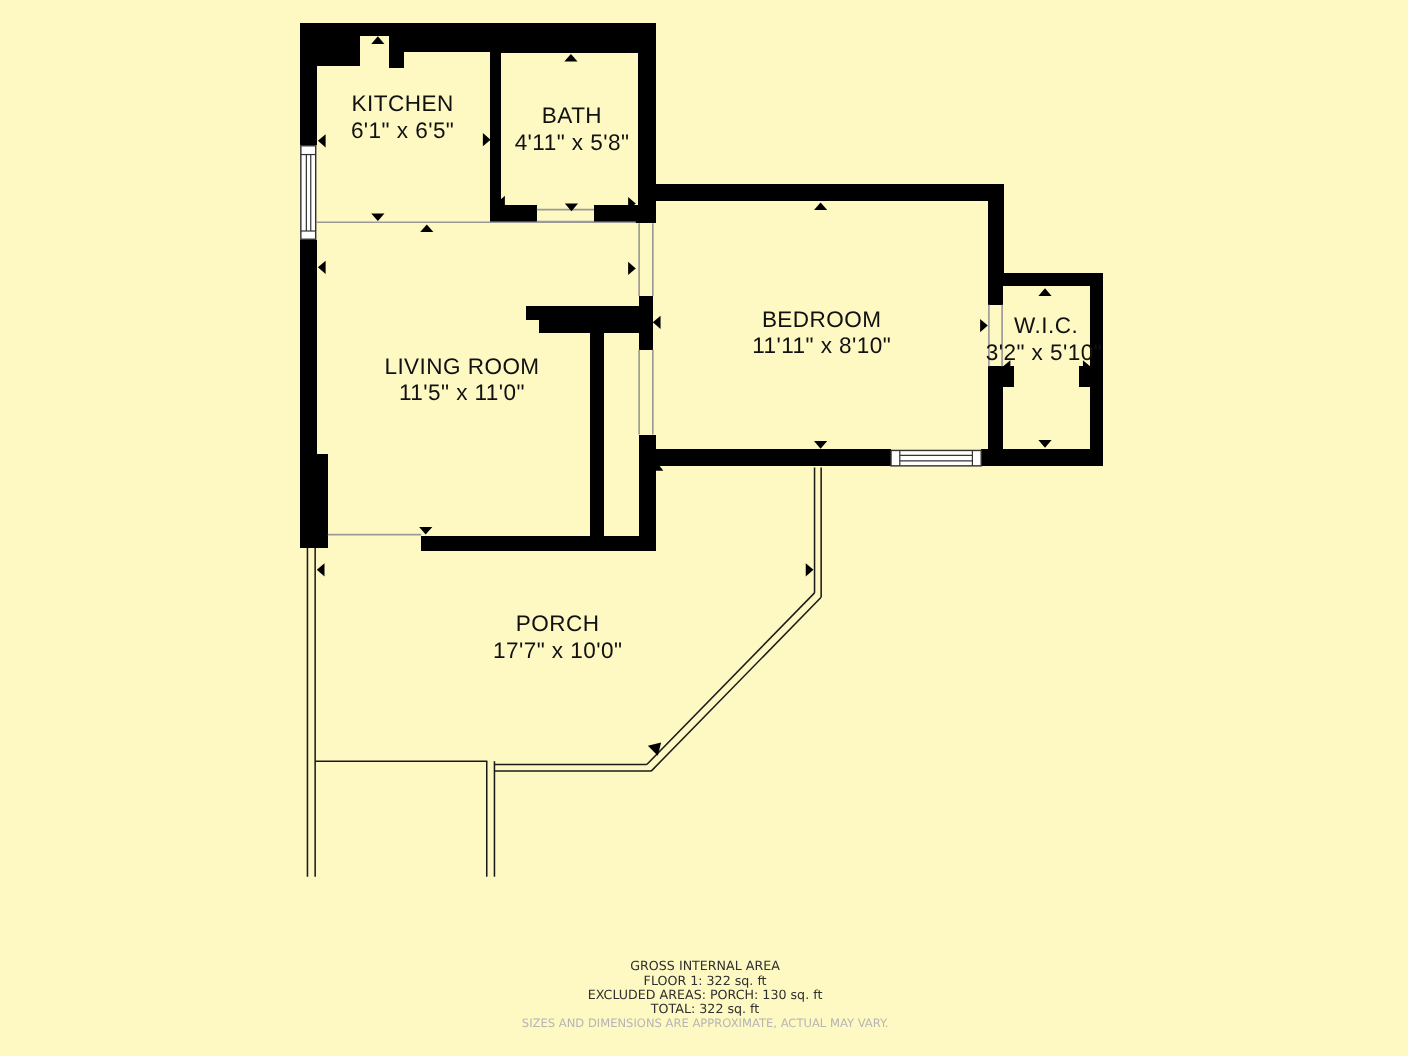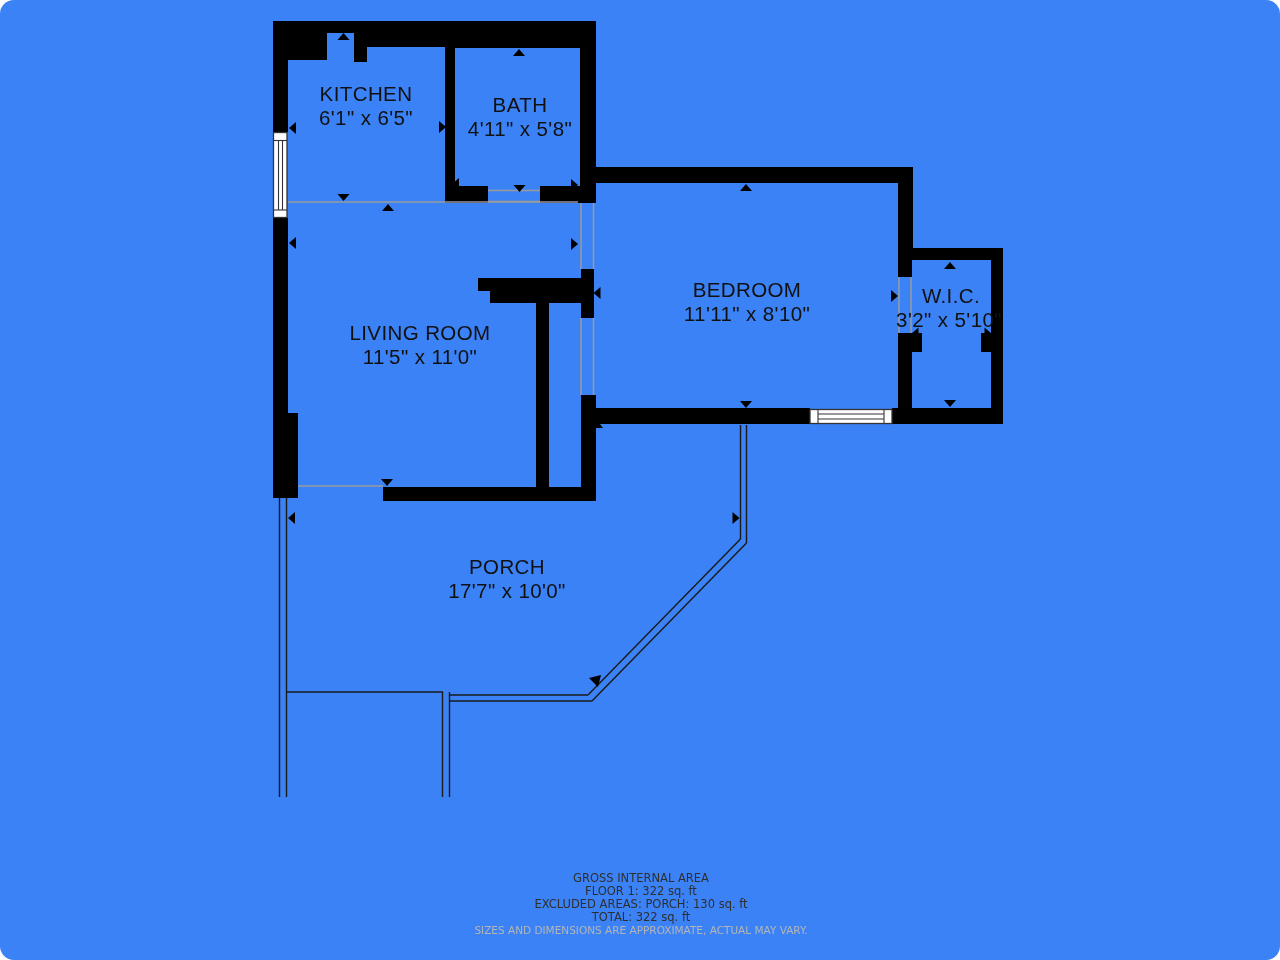--- a/index.html
+++ b/index.html
@@ -7,22 +7,21 @@
     padding: 0;
     background: #ffffff;
     width: 1280px;
     height: 960px;
     overflow: hidden;
   }
   .stage {
     position: relative;
     width: 1280px;
     height: 960px;
-    background: #3b82f6;
-    border-radius: 14px;
+    background: #fef9c3;
   }
   svg { display: block; }
   .room-name, .room-dims {
     font-family: "Liberation Sans", sans-serif;
     font-size: 20.5px;
     letter-spacing: 0.4px;
     fill: #111111;
   }
   .footer-line {
     font-family: "DejaVu Sans", sans-serif;

